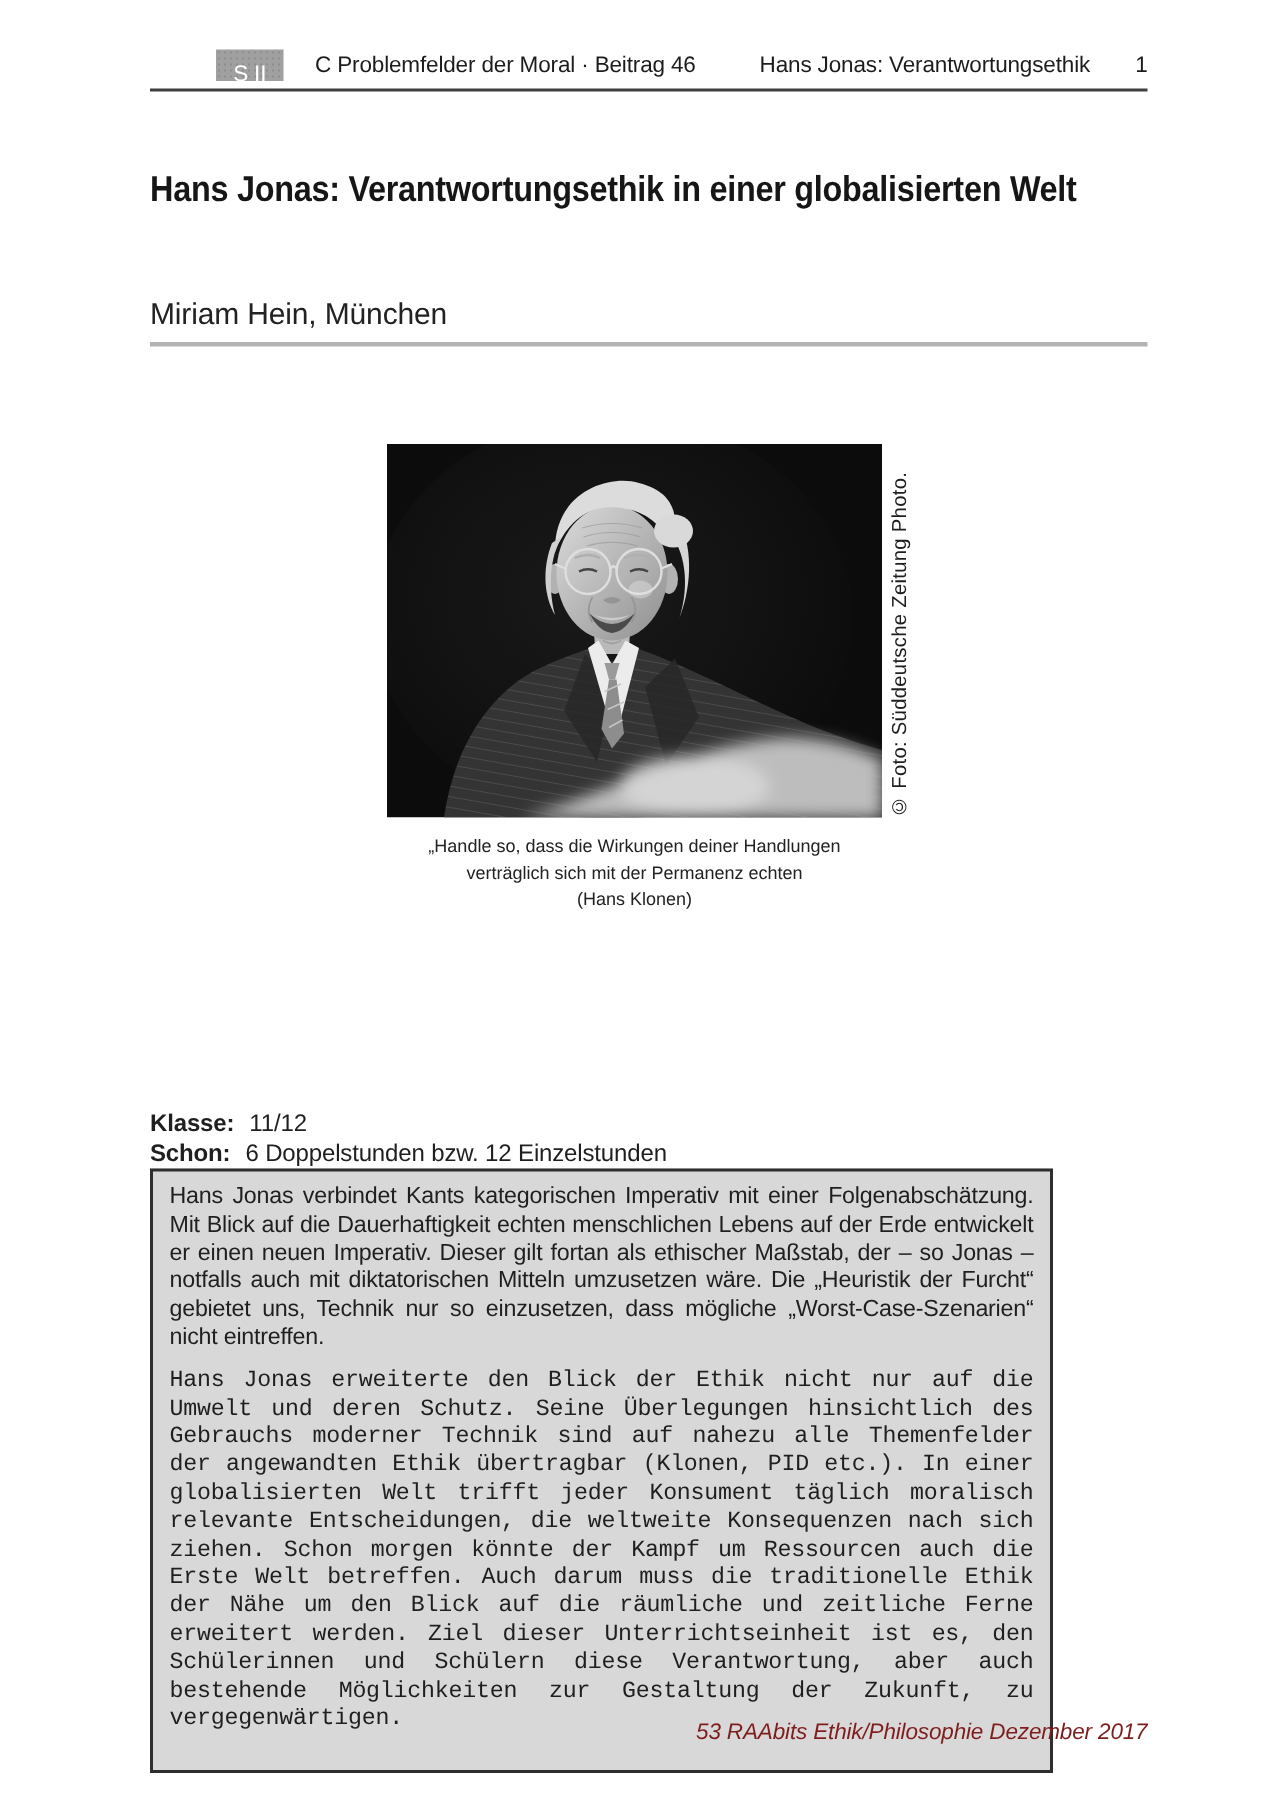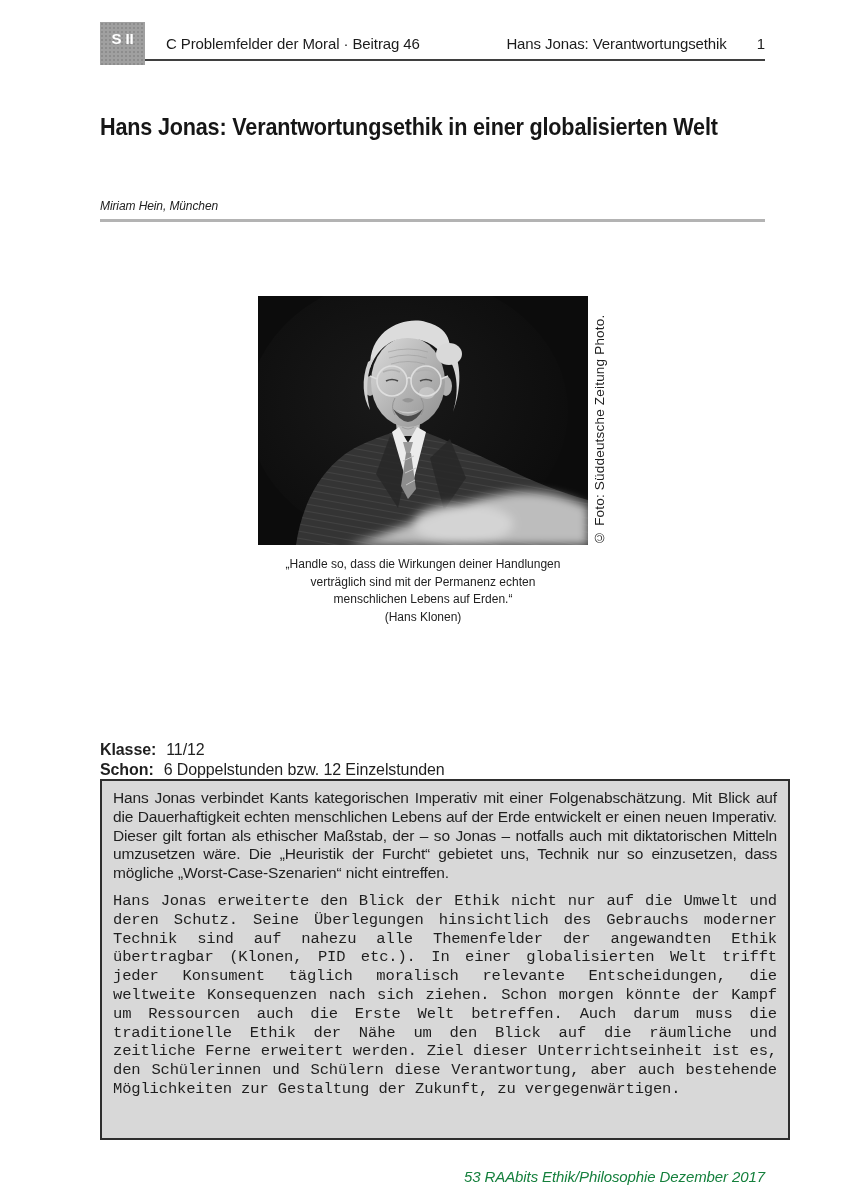--- a/index.html
+++ b/index.html
@@ -18,39 +18,39 @@
   }
 
   
   .header{
     position:absolute;left:100px;top:28px;width:665px;height:33px;
     display:flex;align-items:center;
     border-bottom:2px solid var(--rule-dark);
     font-size:15px;letter-spacing:-0.1px;color:#1c1c1c;
   }
   .badge{
-    width:45px;height:43px;flex:0 0 auto;margin-right:21px;
+    width:45px;height:21px;flex:0 0 auto;margin-right:21px;
     background-color:var(--badge-bg);
     background-image:radial-gradient(#8d8d8d 0.8px, transparent 0.9px);
     background-size:4px 4px;
-    color:var(--badge-text);font-weight:bold;text-align:center;line-height:33px;
+    color:var(--badge-text);font-weight:normal;text-align:center;line-height:33px;margin-left:44px;
   }
   .header-spacer{flex:1;}
   .header-topic{margin-right:30px;}
 
   
   .page-title{
     position:absolute;left:100px;top:113px;
     font-size:24px;font-weight:bold;letter-spacing:-0.2px;white-space:nowrap;
     transform:scaleX(0.9);transform-origin:0 50%;color:#161616;
   }
   .author{
     position:absolute;left:100px;top:199px;width:665px;
-    font-size:12px;letter-spacing:-0.1px;padding-bottom:6px;
-    border-bottom:3px solid var(--author-rule);color:#222;font-style:italic;
+    font-size:20px;letter-spacing:-0.1px;padding-bottom:6px;
+    border-bottom:3px solid var(--author-rule);color:#222;
   }
 
   
   .photo{position:absolute;left:258px;top:296px;width:330px;height:249px;display:block;}
   .credit{
     position:absolute;left:592px;top:296px;height:249px;width:24px;
     writing-mode:vertical-rl;transform:rotate(180deg);
     font-size:13.5px;letter-spacing:0.2px;color:#1e1e1e;white-space:nowrap;
   }
   .caption{
@@ -58,34 +58,34 @@
     text-align:center;font-size:12px;line-height:17.5px;color:#222;
   }
 
   
   .info{position:absolute;left:100px;top:740px;font-size:16px;line-height:19.5px;letter-spacing:-0.1px;}
   .info .label{font-weight:bold;}
   .info .value{margin-left:10px;}
 
   
   .summary-box{
-    position:absolute;left:100px;top:779px;width:690px;min-height:285px;
+    position:absolute;left:100px;top:779px;width:602px;min-height:285px;
     background:var(--box-bg);border:2px solid var(--box-border);
-    padding:8px 11px 24px 11px;
+    padding:8px 11px 10px 11px;
     font-size:15.5px;line-height:18.8px;letter-spacing:-0.15px;
     text-align:justify;color:var(--text);
     hyphens:auto;-webkit-hyphens:auto;
   }
   .summary-box p{margin:0 0 9px 0;}
   .summary-box p:last-child{margin-bottom:15px;font-family:Liberation Mono, monospace;}
 
   
   .footer{
     position:absolute;right:83px;top:1146px;
-    font-size:15px;font-style:italic;color:#15803d;letter-spacing:-0.1px;margin-top:22px;
+    font-size:15px;font-style:italic;color:#7f1d1d;letter-spacing:-0.1px;
   }
 </style>
 </head>
 <body>
 
 <div class="page">
 
   <div class="header">
     <div class="badge">S II</div>
     <div class="header-section">C Problemfelder der Moral · Beitrag 46</div>
@@ -171,22 +171,21 @@
     <g filter="url(#blurArm)">
       <path d="M 90 249 C 140 236 190 206 252 197 C 283 193 312 201 330 211 L 330 249 Z" fill="#bdbdbd"></path>
       <ellipse cx="205" cy="228" rx="50" ry="20" fill="#d8d8d8" opacity="0.85"></ellipse>
     </g>
   </svg>
 
   <div class="credit">© Foto: Süddeutsche Zeitung Photo.</div>
 
   <div class="caption">
     <div>„Handle so, dass die Wirkungen deiner Handlungen</div>
-    <div>verträglich sind mit der Permanenz echten</div>
-    <div>menschlichen Lebens auf Erden.“</div>
+    <div>verträglich sich mit der Permanenz echten</div>
     <div>(Hans Klonen)</div>
   </div>
 
   <div class="info">
     <div>
       <span class="label">Klasse:</span><span class="value">11/12</span>
     </div>
     <div>
       <span class="label">Schon:</span><span class="value">6 Doppelstunden bzw. 12 Einzelstunden</span>
     </div>

